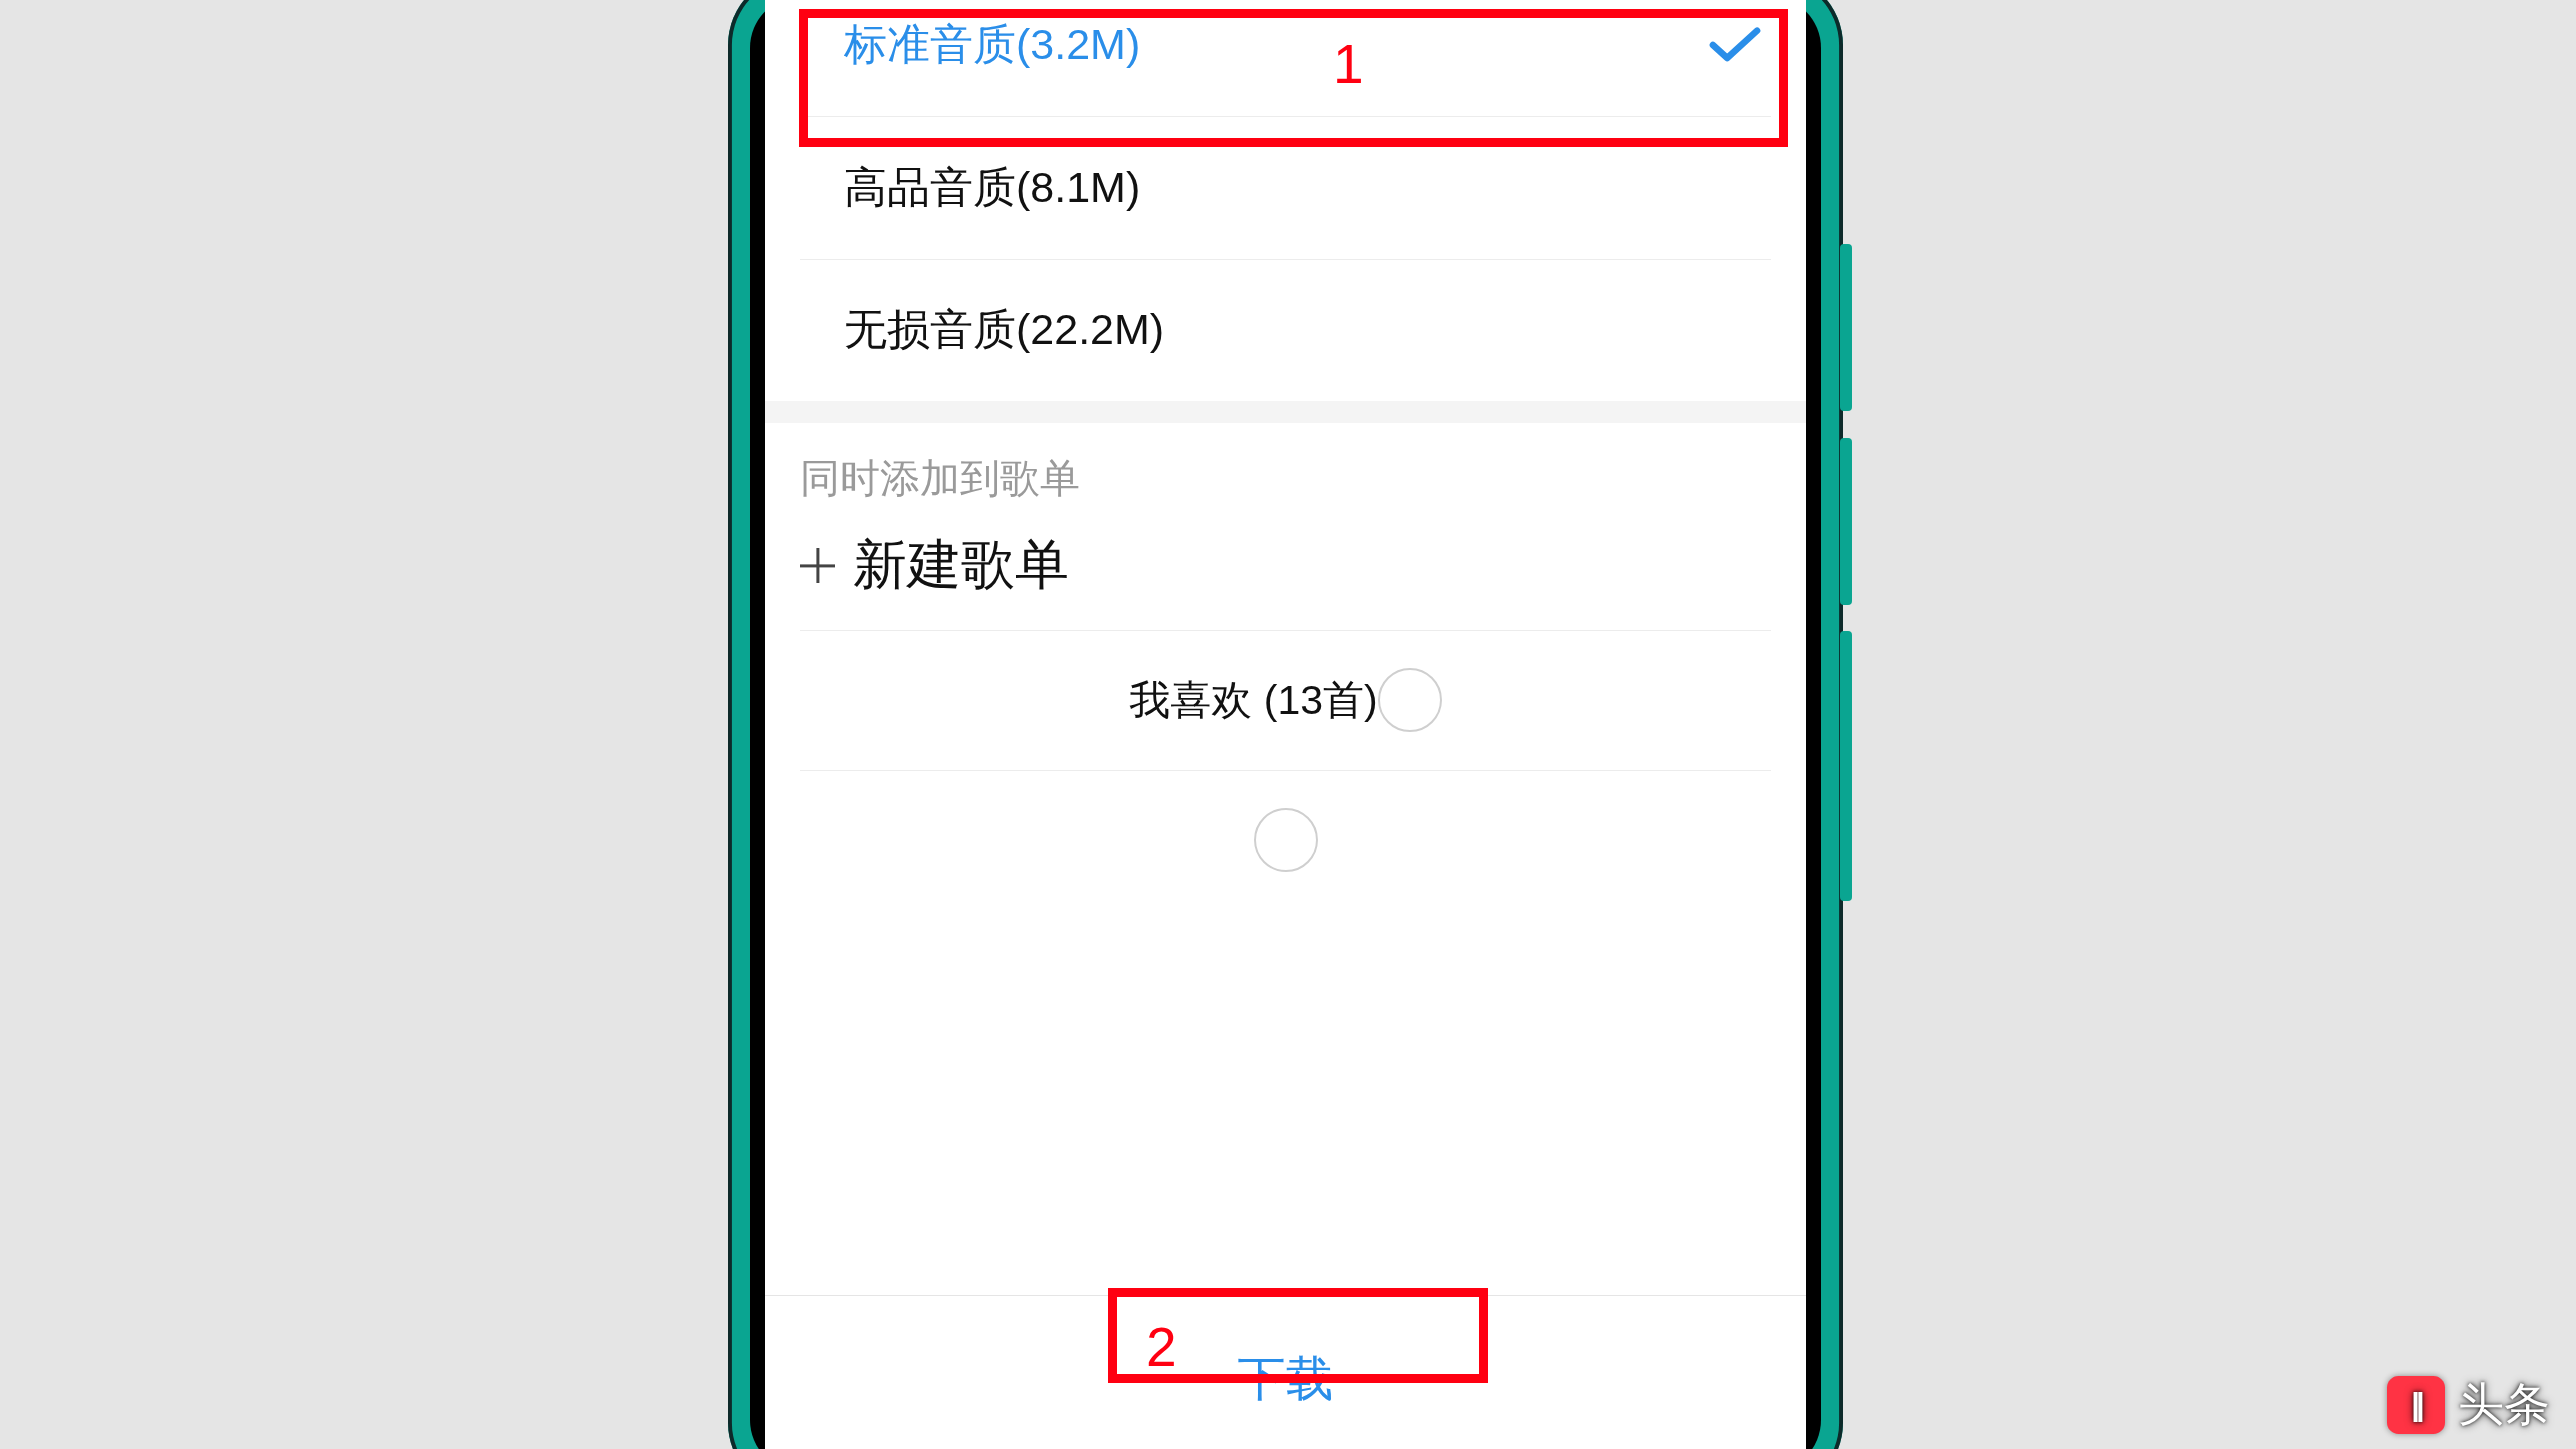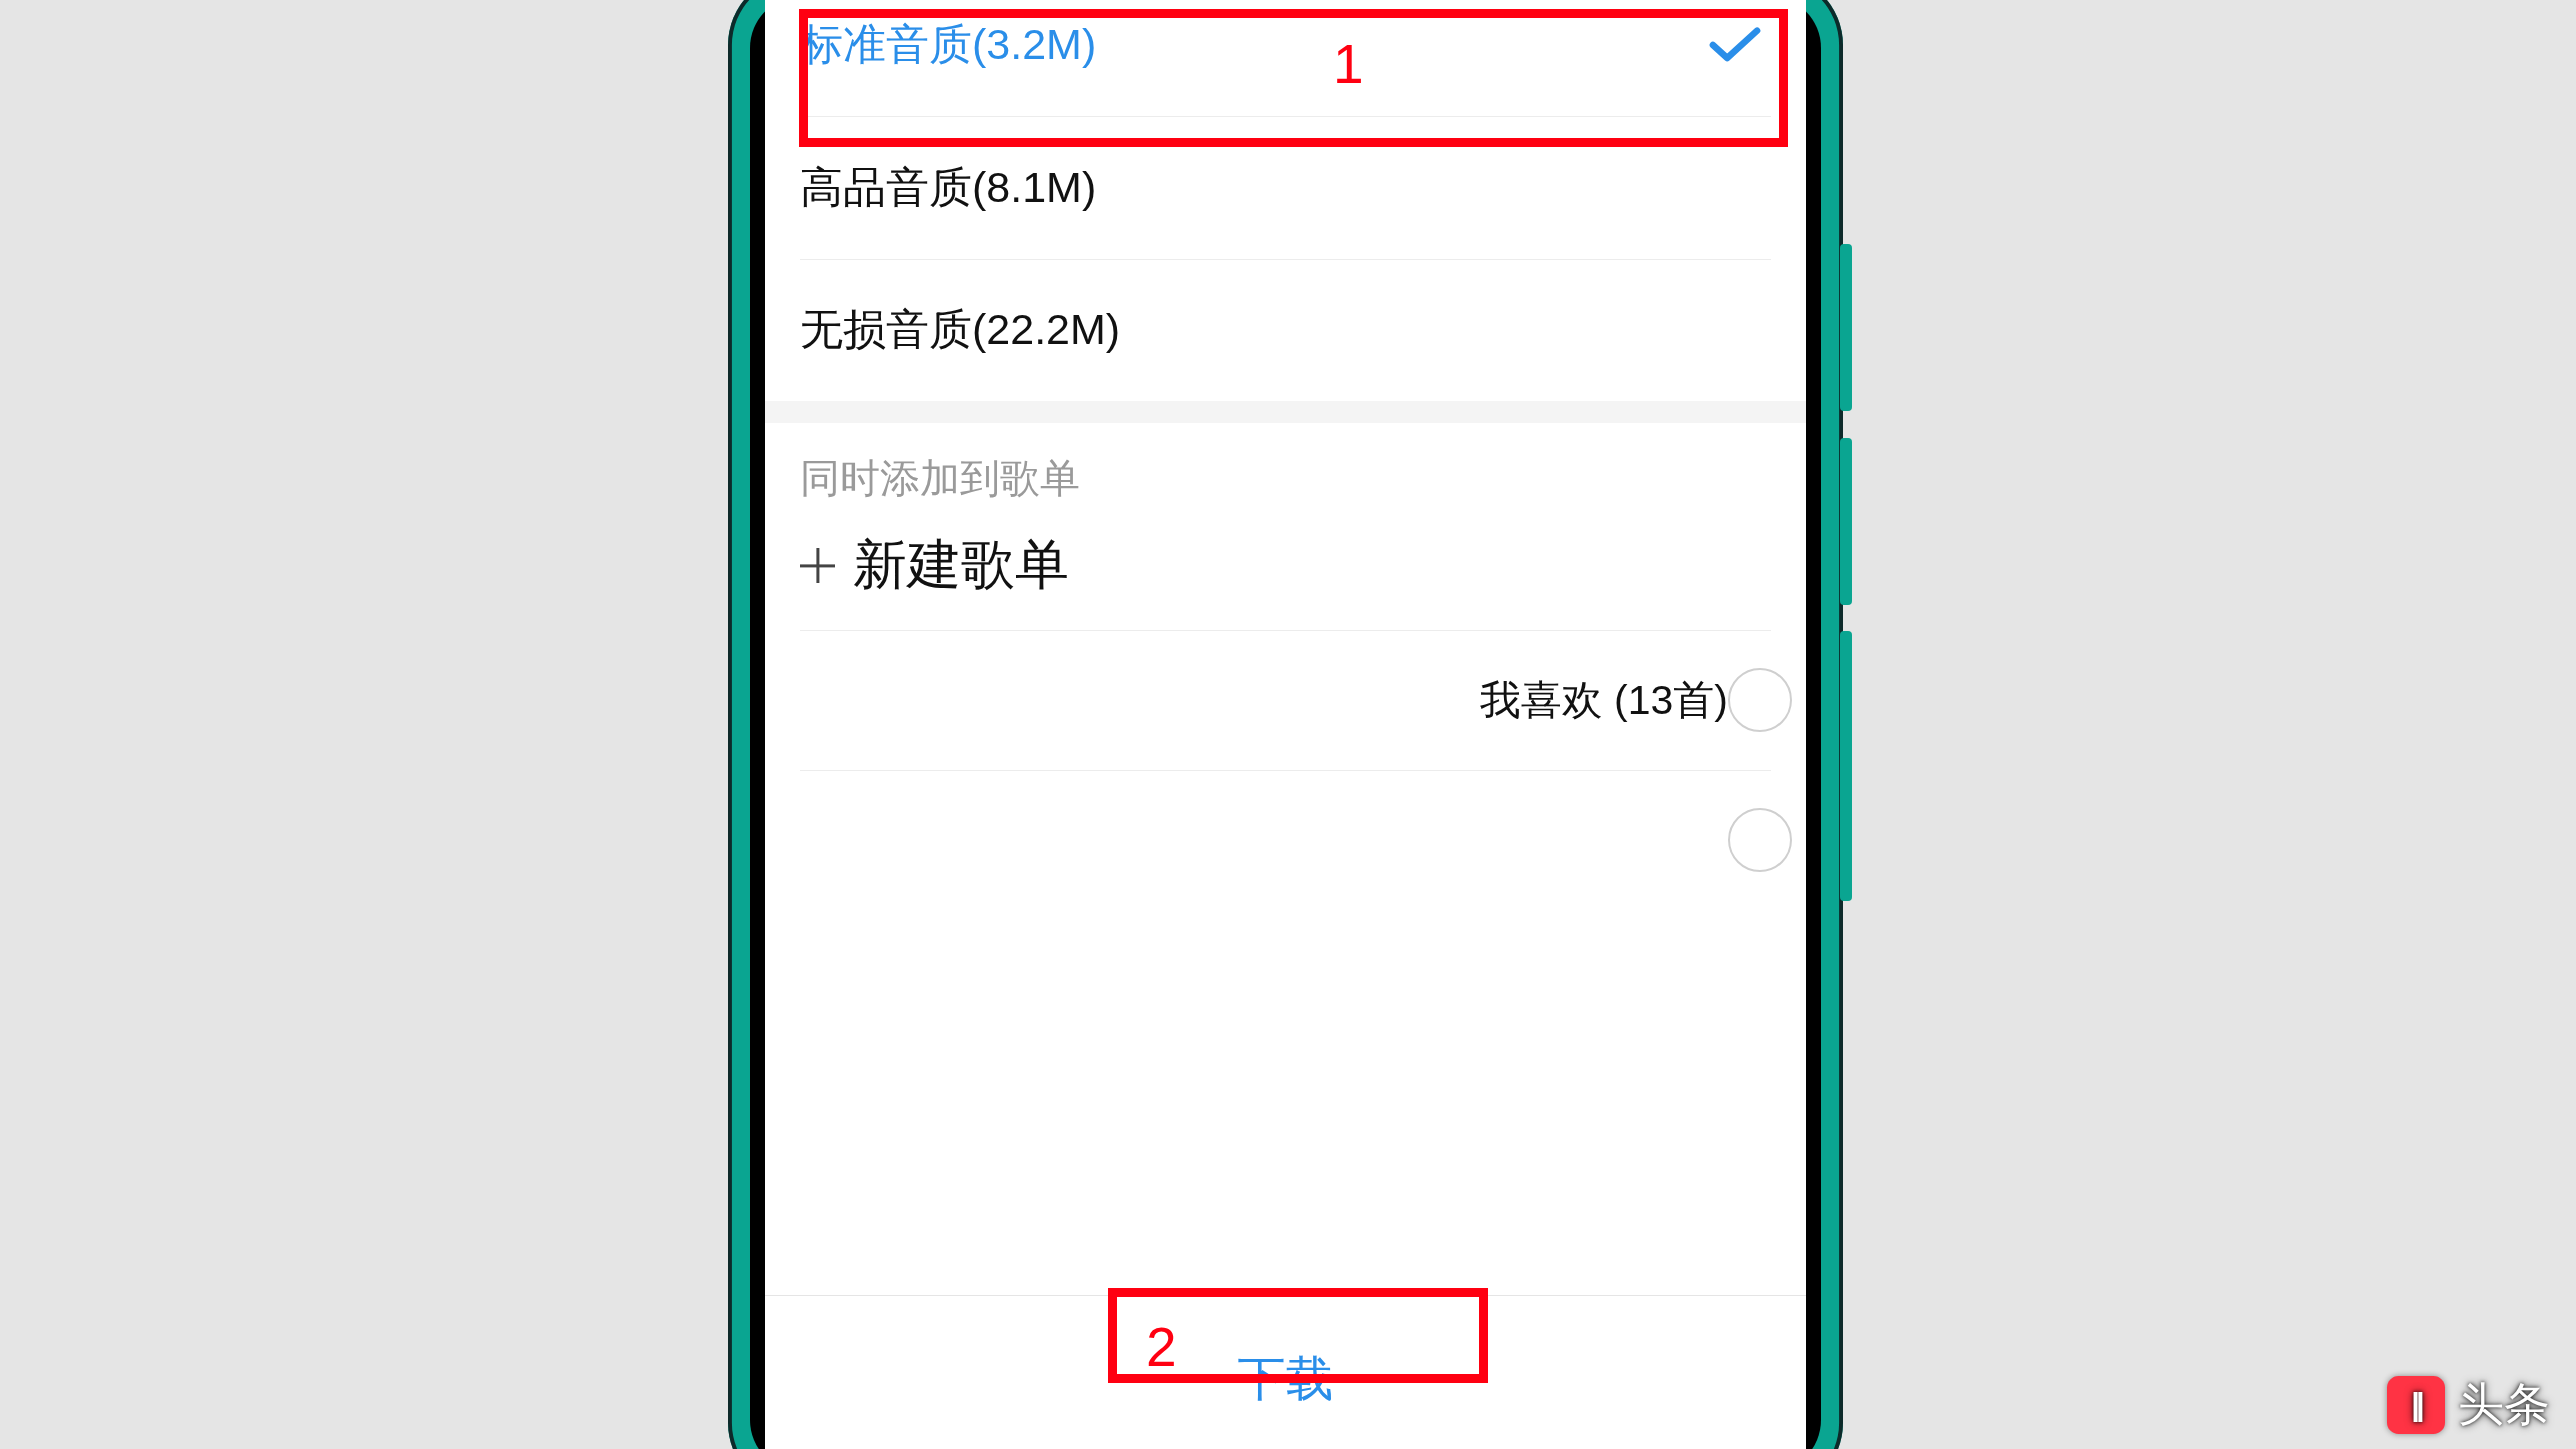--- a/index.html
+++ b/index.html
@@ -46,20 +46,21 @@
   .quality-row {
     display: flex;
     align-items: center;
     height: 142px;
     padding: 0 35px;
     position: relative;
   }
   .quality-row .label {
     font-size: 43px;
     color: #111;
+    margin-left: 44px;
   }
   .quality-row.selected .label { color: #2a8ee9; }
   .check {
     position: absolute;
     right: 45px;
     top: 50%;
     transform: translateY(-50%);
     width: 52px; height: 39px;
   }
   .check svg { width: 100%; height: 100%; }
@@ -94,22 +95,22 @@
     content: "";
     position: absolute;
     background: #444;
   }
   .plus-icon::before { left: 50%; top: 0; width: 3.2px; height: 100%; transform: translateX(-50%); }
   .plus-icon::after { top: 50%; left: 0; height: 3.2px; width: 100%; transform: translateY(-50%); }
   .playlist-row {
     display: flex;
     align-items: center;
     height: 139px;
-    padding: 0 14px;
-    justify-content: flex-end;
+    padding: 0 35px;
+    justify-content: center;
   }
   .playlist-row .label { font-size: 41px; color: #111; }
   .radio {
     width: 64px; height: 64px;
     border: 2.6px solid #cfcfcf;
     border-radius: 50%;
     flex-shrink: 0;
   }
   .bottom-area {
     position: absolute;

